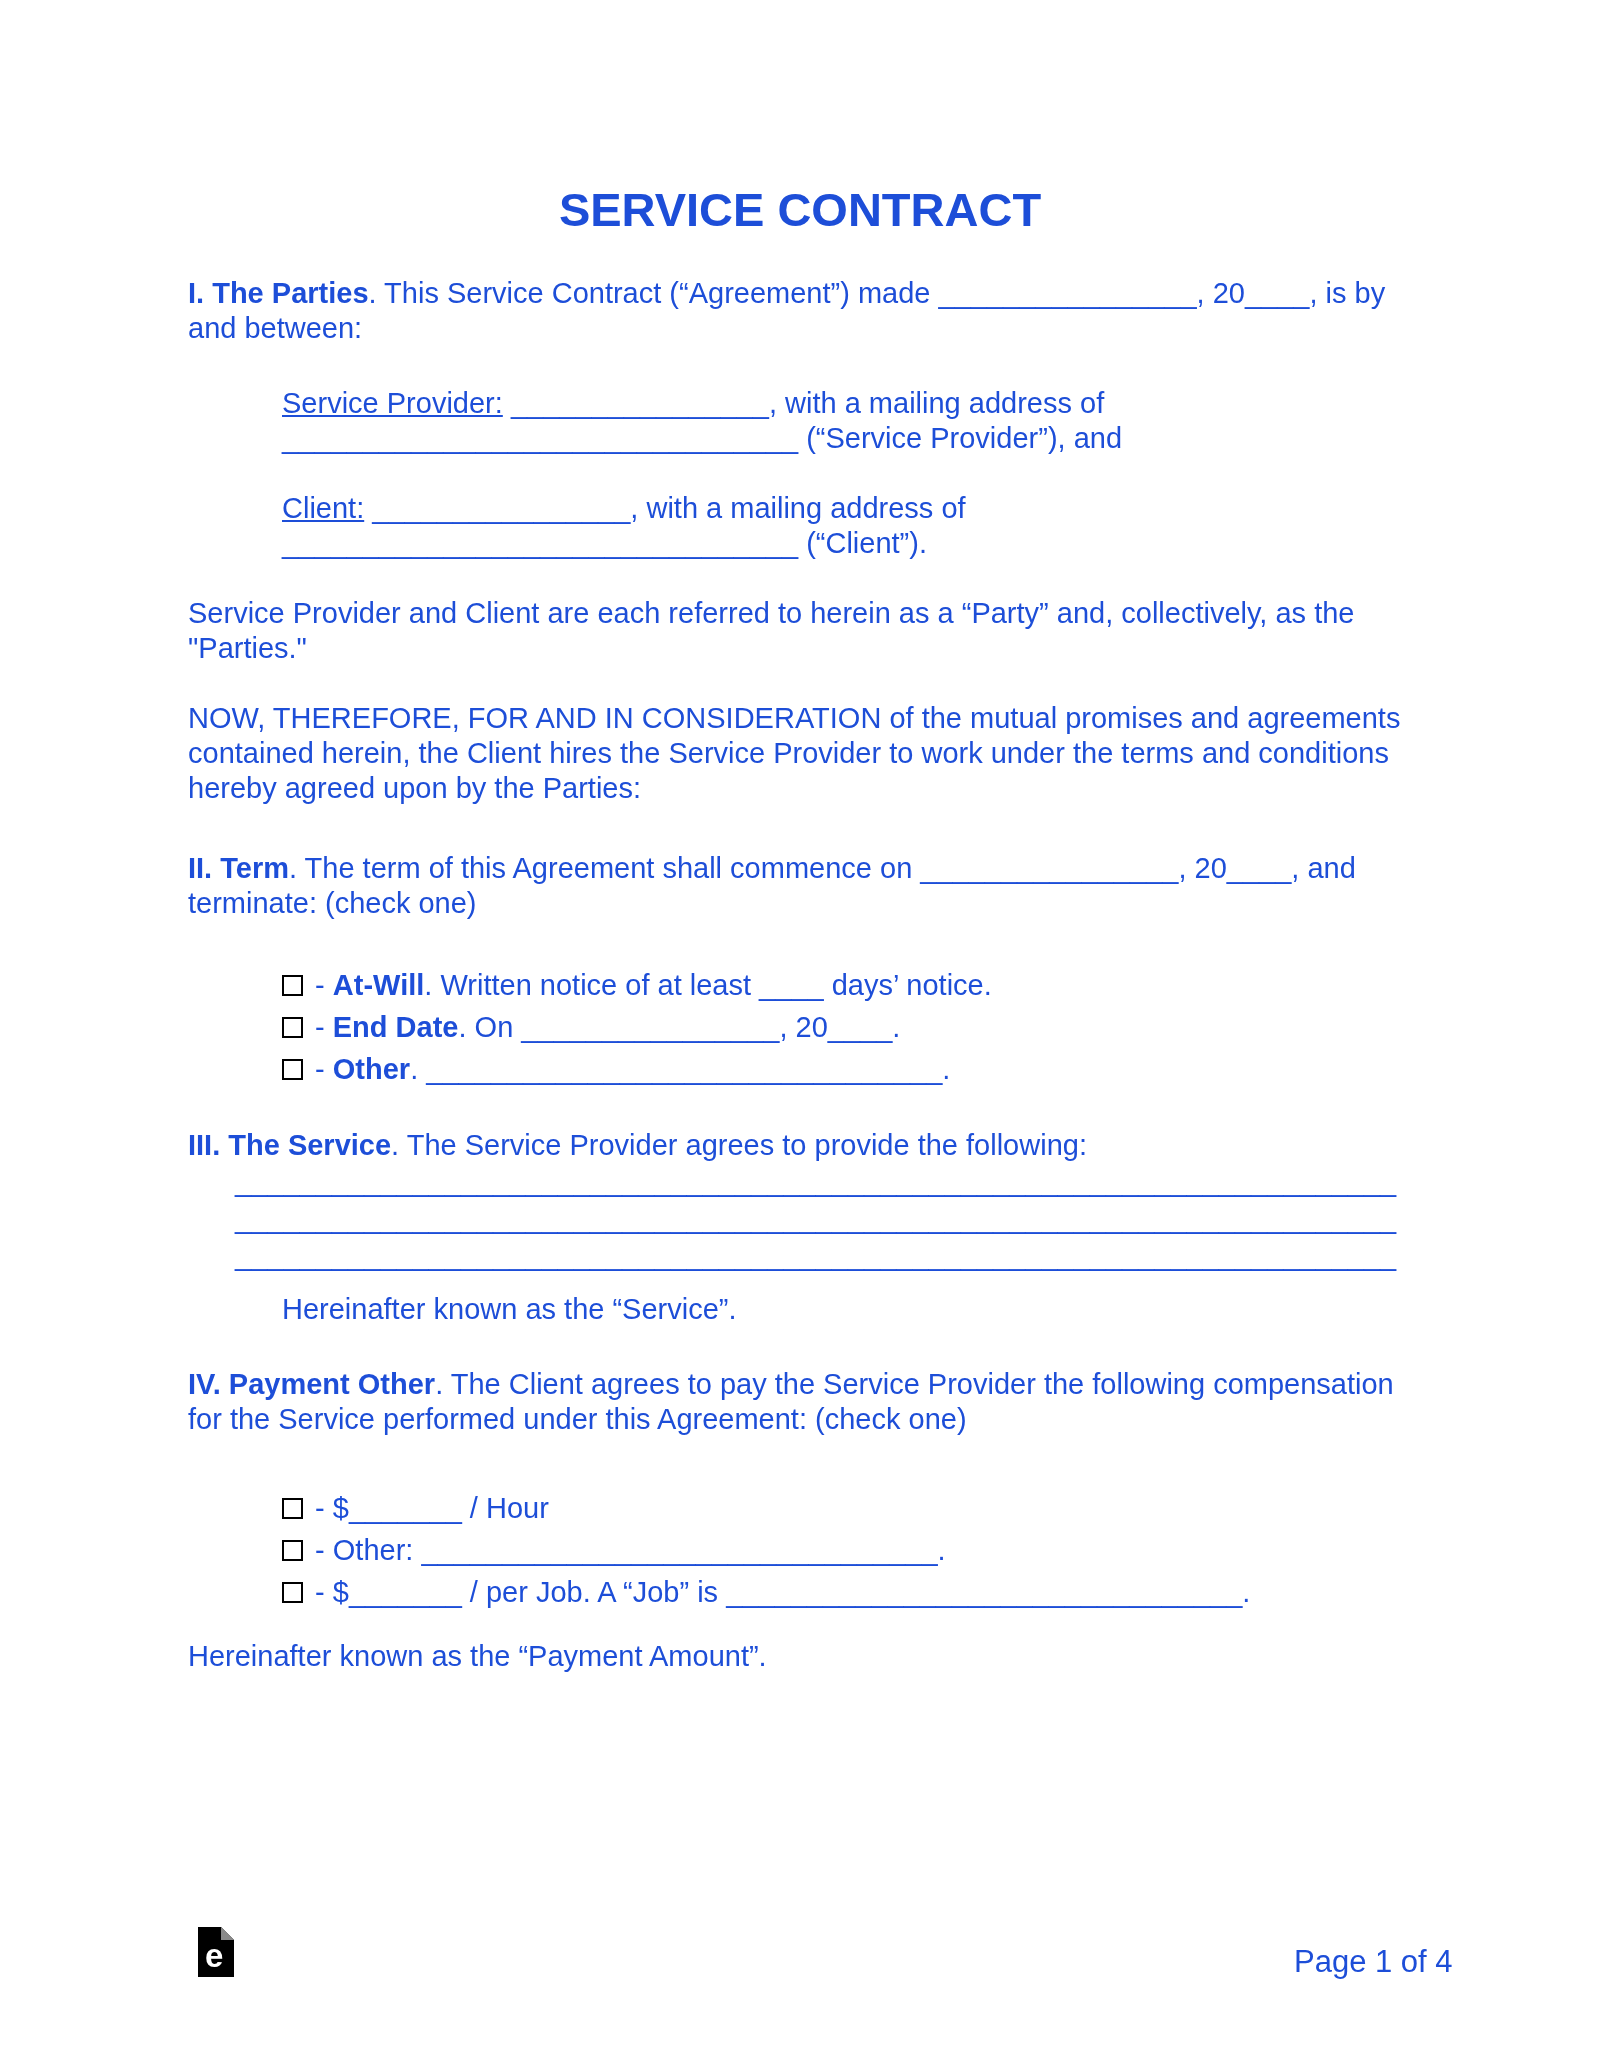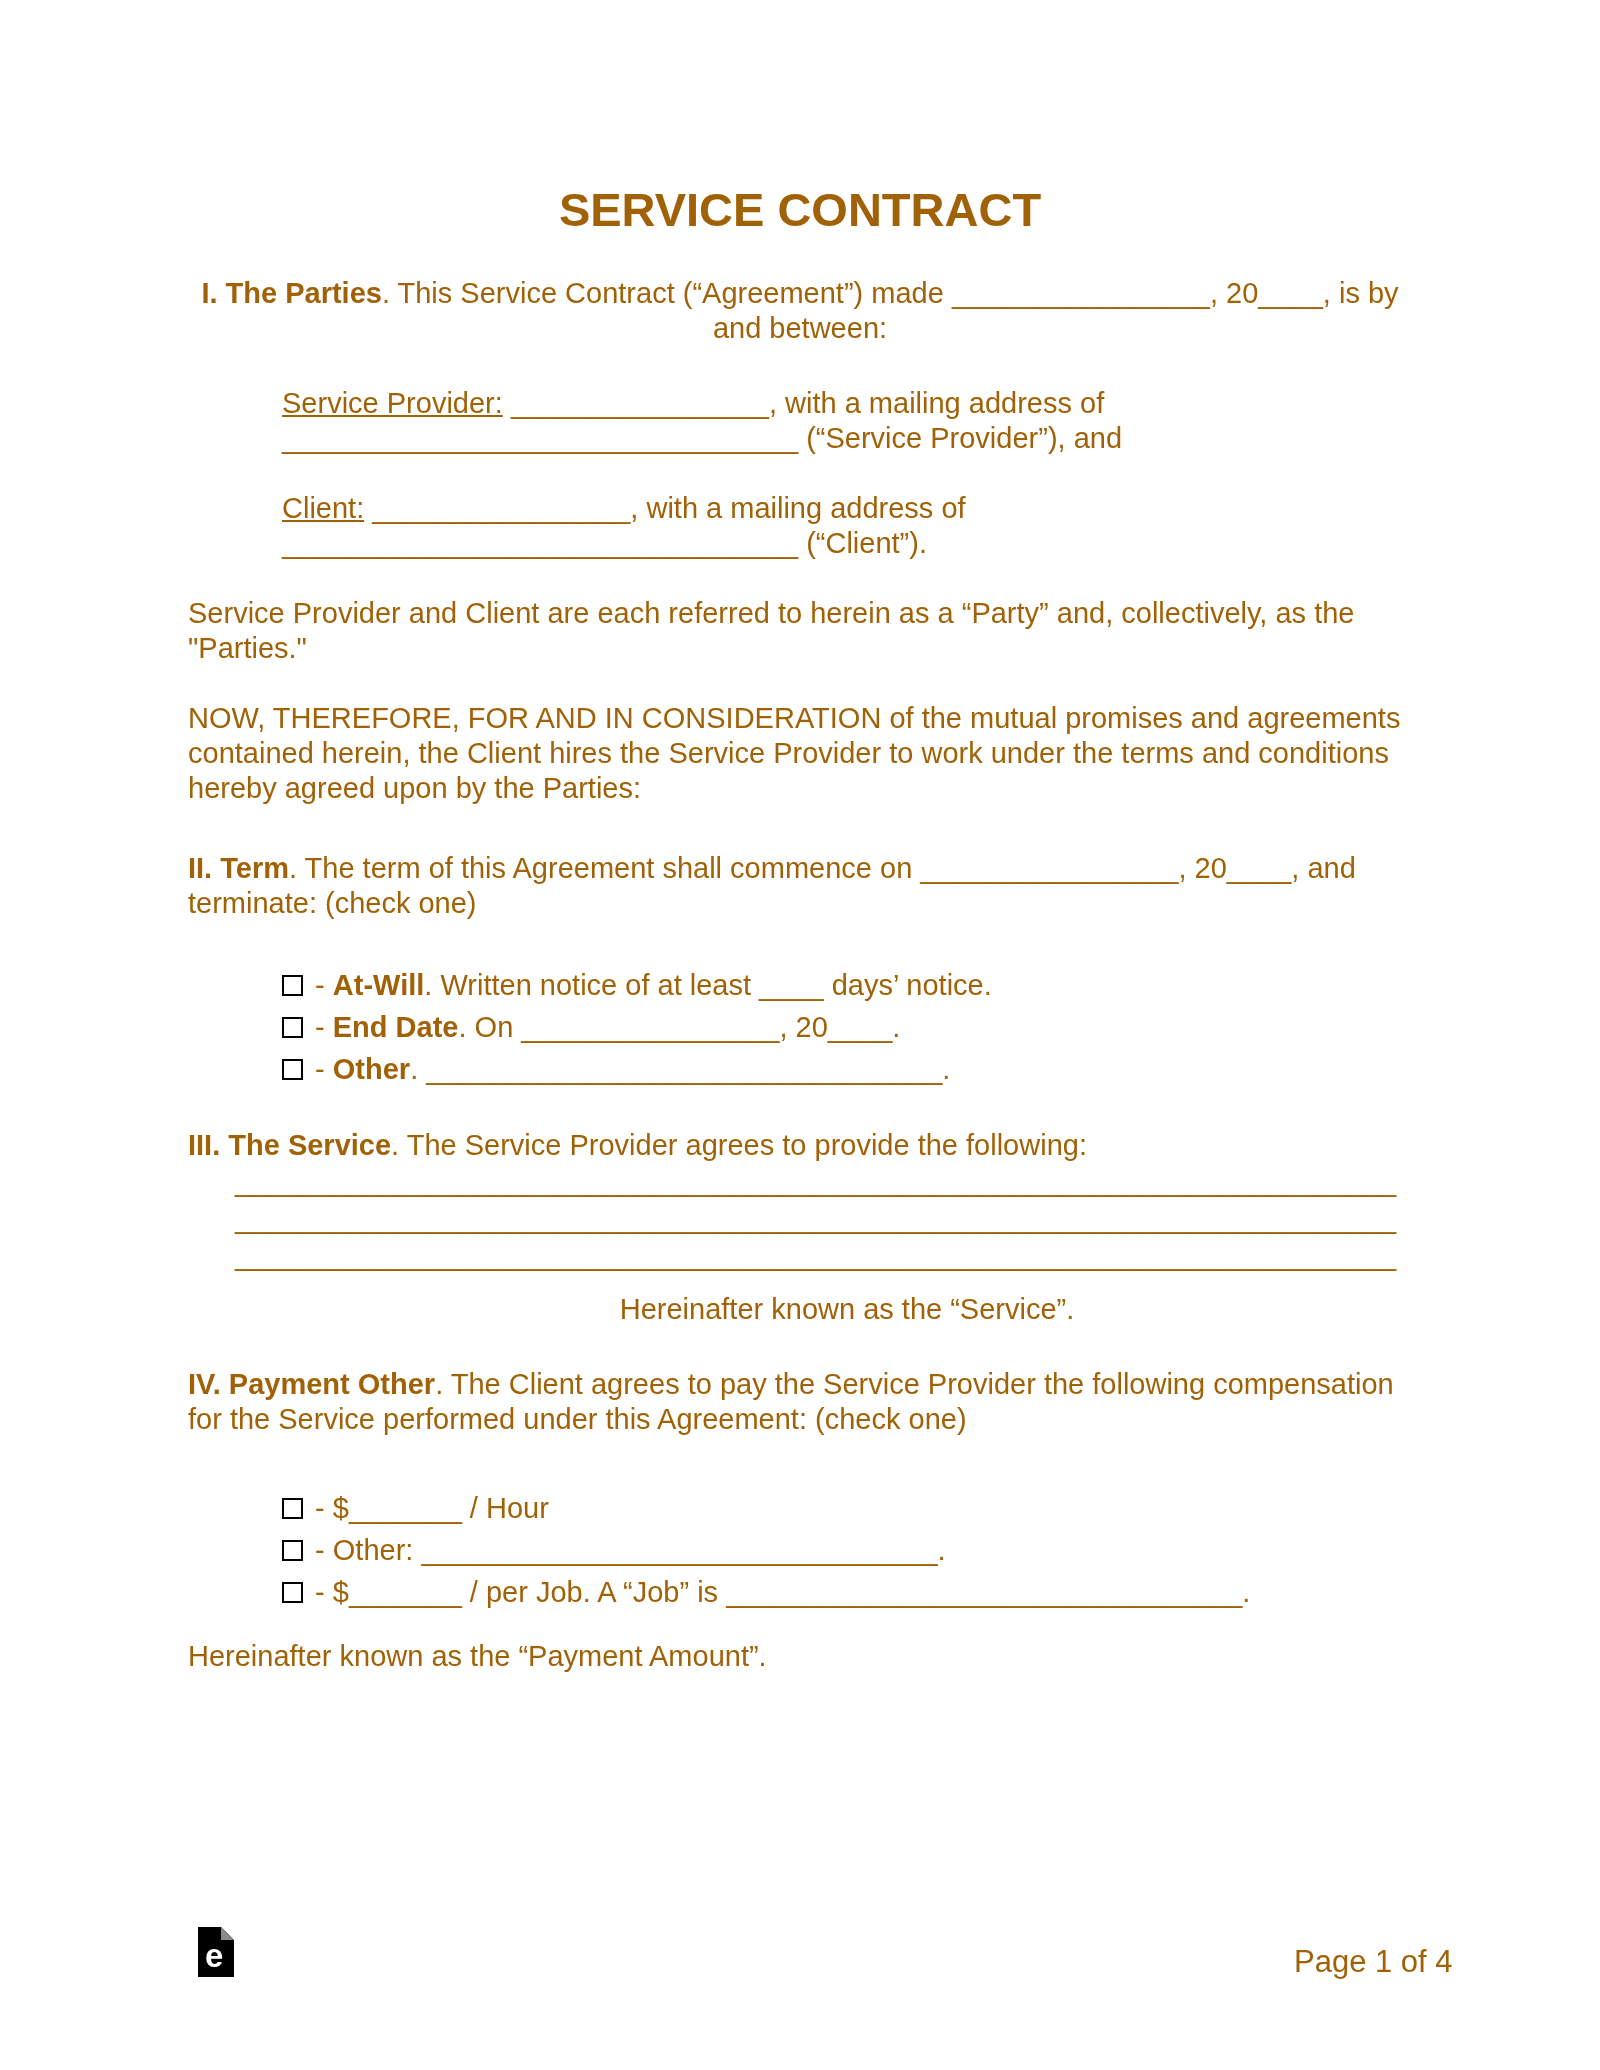--- a/index.html
+++ b/index.html
@@ -3,38 +3,38 @@
 <meta charset="utf-8">
 <style>
   html, body { margin: 0; padding: 0; background: #ffffff; }
   .page {
     position: relative;
     width: 1600px;
     height: 2070px;
     background: #ffffff;
     overflow: hidden;
     font-family: "Liberation Sans", "DejaVu Sans", sans-serif;
-    color: #a16207;
+    color: #1d4ed8;
   }
   .content {
     margin: 0 188px;
     padding-top: 182px;
     font-size: 29px;
     line-height: 35px;
   }
   .title {
     font-size: 47px;
     font-weight: bold;
     text-align: center;
     line-height: 56px;
     margin: 0 0 38px 0;
     white-space: nowrap;
   }
   p { margin: 0 0 35px 0; }
-  p.mb40 { margin-bottom: 40px; text-align: center; }
+  p.mb40 { margin-bottom: 40px; }
   p.mb43 { margin-bottom: 43px; }
   p.mb45 { margin-bottom: 45px; }
   p.mb50 { margin-bottom: 50px; }
   p.mb0  { margin-bottom: 0; }
   .indent { margin-left: 94px; }
   .uline { text-decoration: underline; }
   .cb-list { line-height: 42px; margin: 0 0 38px 94px; }
   .cb-list.mb26 { margin-bottom: 26px; }
   .cb {
     display: inline-block;

